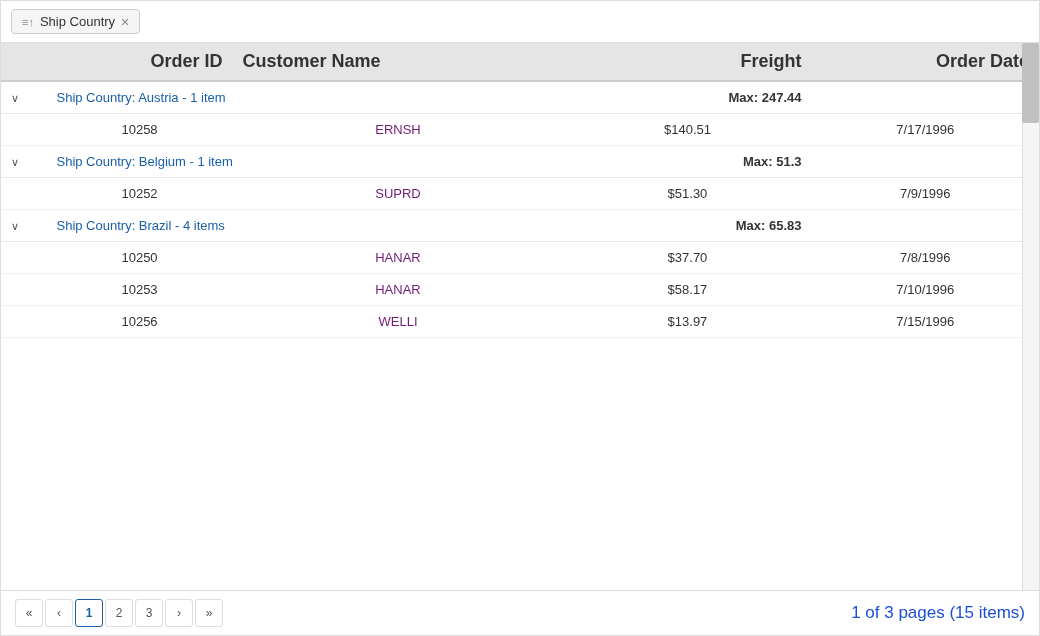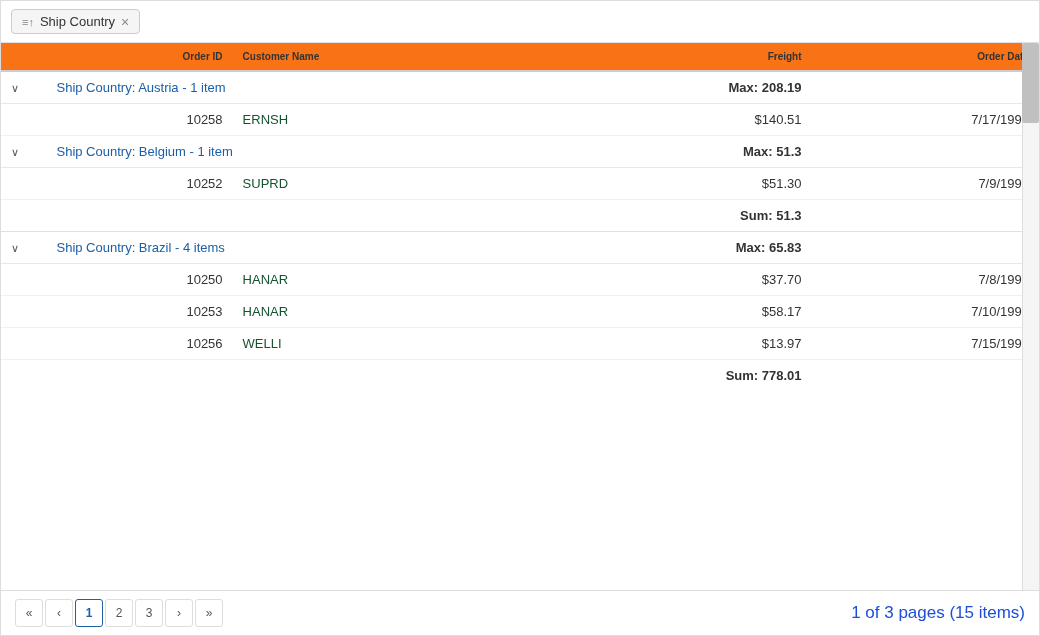--- a/index.html
+++ b/index.html
@@ -83,23 +83,23 @@
     col.orderid  { width: 180px; }
     col.custname { width: 320px; }
     col.freight  { width: 240px; }
     col.orderdate{ width: 220px; }
 
     thead tr th {
       text-align: right;
       padding: 8px 10px;
       font-weight: 700;
       border-bottom: 2px solid #ccc;
-      background: #f97316;
+      background: #e5e5e5;
       white-space: nowrap;
-      font-size: 10px;
+      font-size: 18px;
     }
 
     thead tr th.col-custname {
       text-align: left;
     }
 
     thead tr th.col-expand {
       text-align: left;
     }
 
@@ -127,26 +127,26 @@
       font-size: 11px;
       cursor: pointer;
       display: inline-block;
       margin-right: 4px;
     }
 
     
     .data-row td {
       padding: 8px 10px;
       border-bottom: 1px solid #f0f0f0;
-      text-align: right;
+      text-align: center;
     }
 
     .data-row td.col-custname {
-      text-align: left;
-      color: #14532d;
+      text-align: center;
+      color: #701a75;
     }
 
     .data-row td.col-expand {
       
     }
 
     
     .sum-row td {
       padding: 8px 10px;
       border-bottom: 1px solid #e0e0e0;
@@ -260,21 +260,21 @@
             <th class="col-freight">Freight</th>
             <th class="col-orderdate">Order Date</th>
           </tr>
         </thead>
         <tbody id="table-body">
         <tr class="group-header">
       <td class="col-expand">
         <span class="group-chevron">∨</span>
       </td>
       <td colspan="2" class="group-label">Ship Country: Austria - 1 item</td>
-      <td class="group-freight">Max: 208.19</td>
+      <td class="group-freight">Max: 247.44</td>
       <td></td>
     </tr>
             <tr class="data-row">
         <td class="col-expand"></td>
         <td class="col-orderid">10258</td>
         <td class="col-custname">ERNSH</td>
         <td class="col-freight">$140.51</td>
         <td class="col-orderdate">7/17/1996</td>
       </tr>
             <tr class="group-header">
@@ -285,27 +285,20 @@
       <td class="group-freight">Max: 51.3</td>
       <td></td>
     </tr>
             <tr class="data-row">
         <td class="col-expand"></td>
         <td class="col-orderid">10252</td>
         <td class="col-custname">SUPRD</td>
         <td class="col-freight">$51.30</td>
         <td class="col-orderdate">7/9/1996</td>
       </tr>
-            <tr class="sum-row">
-      <td class="col-expand"></td>
-      <td class="col-orderid"></td>
-      <td class="col-custname"></td>
-      <td class="col-freight">Sum: 51.3</td>
-      <td class="col-orderdate"></td>
-    </tr>
             <tr class="group-header">
       <td class="col-expand">
         <span class="group-chevron">∨</span>
       </td>
       <td colspan="2" class="group-label">Ship Country: Brazil - 4 items</td>
       <td class="group-freight">Max: 65.83</td>
       <td></td>
     </tr>
             <tr class="data-row">
         <td class="col-expand"></td>
@@ -321,27 +314,20 @@
         <td class="col-freight">$58.17</td>
         <td class="col-orderdate">7/10/1996</td>
       </tr>
             <tr class="data-row">
         <td class="col-expand"></td>
         <td class="col-orderid">10256</td>
         <td class="col-custname">WELLI</td>
         <td class="col-freight">$13.97</td>
         <td class="col-orderdate">7/15/1996</td>
       </tr>
-            <tr class="grand-total-row">
-    <td class="col-expand"></td>
-    <td class="col-orderid"></td>
-    <td class="col-custname"></td>
-    <td class="col-freight">Sum: 778.01</td>
-    <td class="col-orderdate"></td>
-  </tr>
           </tbody>
       </table>
     </div>
 
     <div class="scrollbar-track">
       <div class="scrollbar-thumb"></div>
     </div>
   </div>
 
   <div class="pagination">

